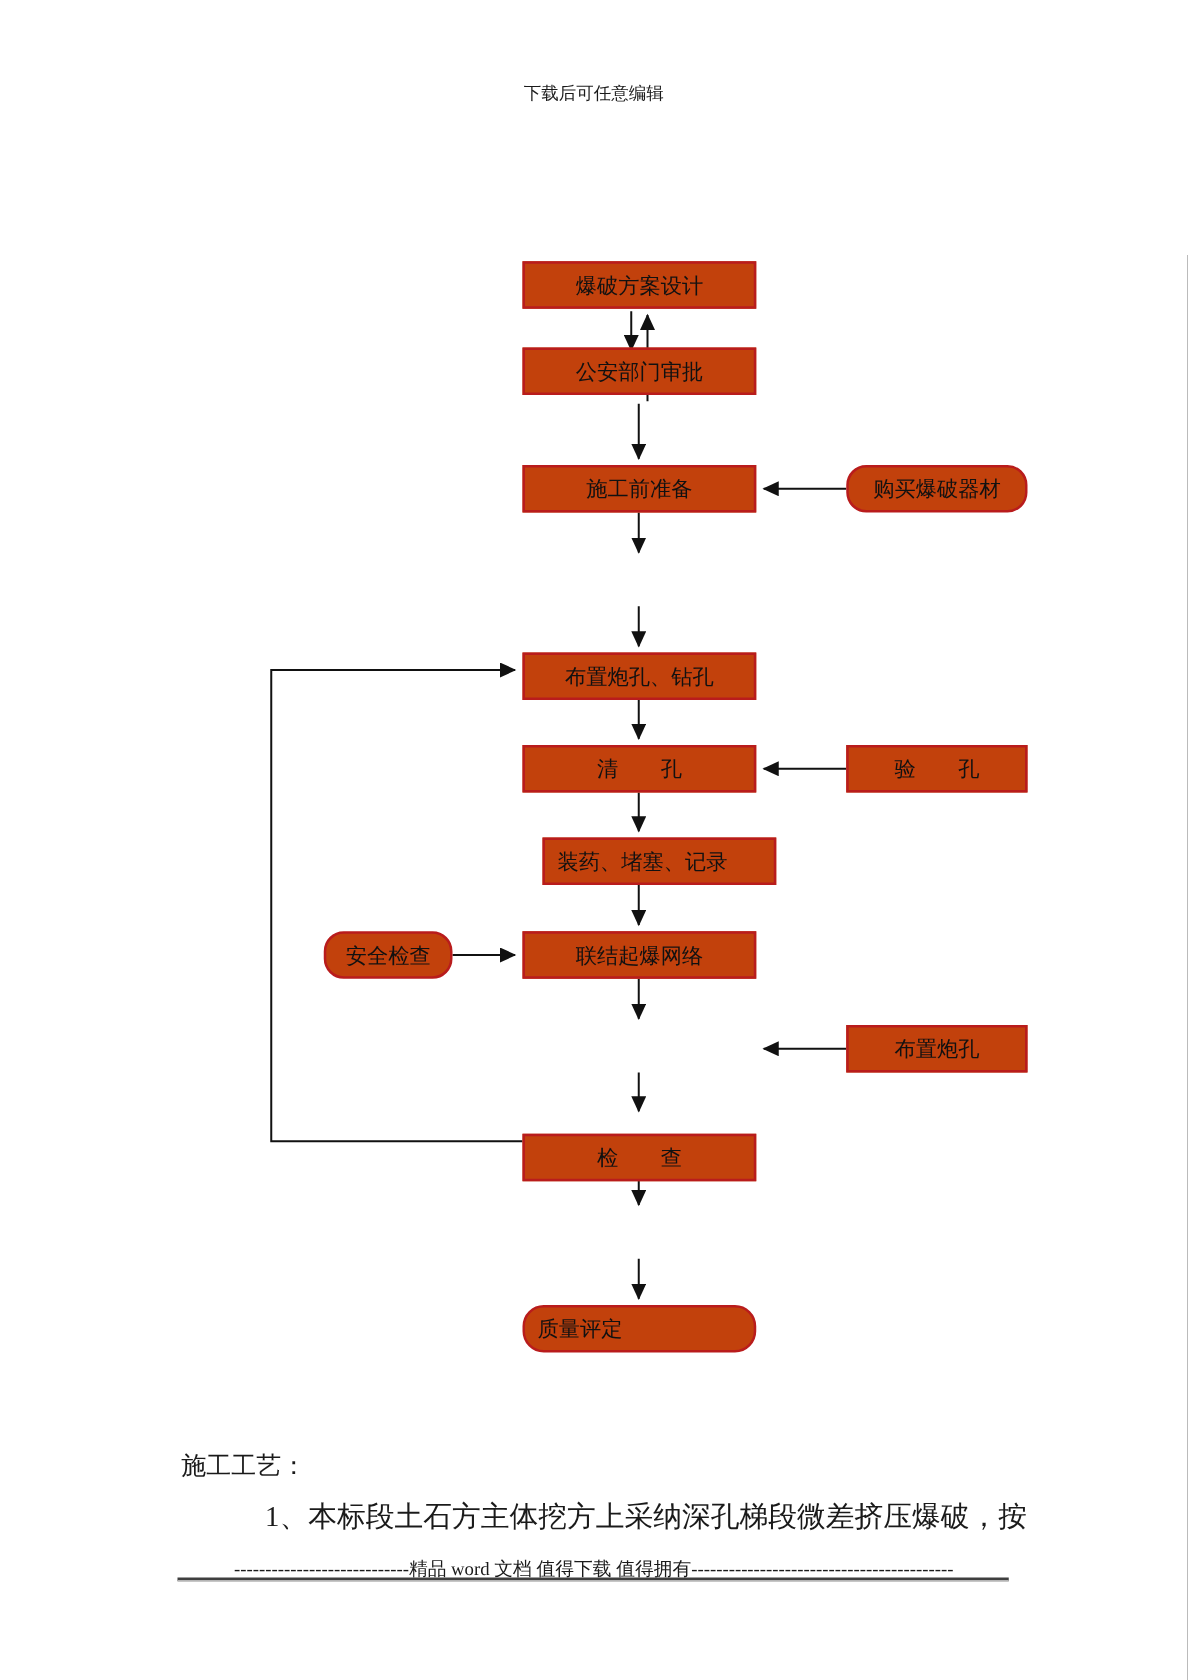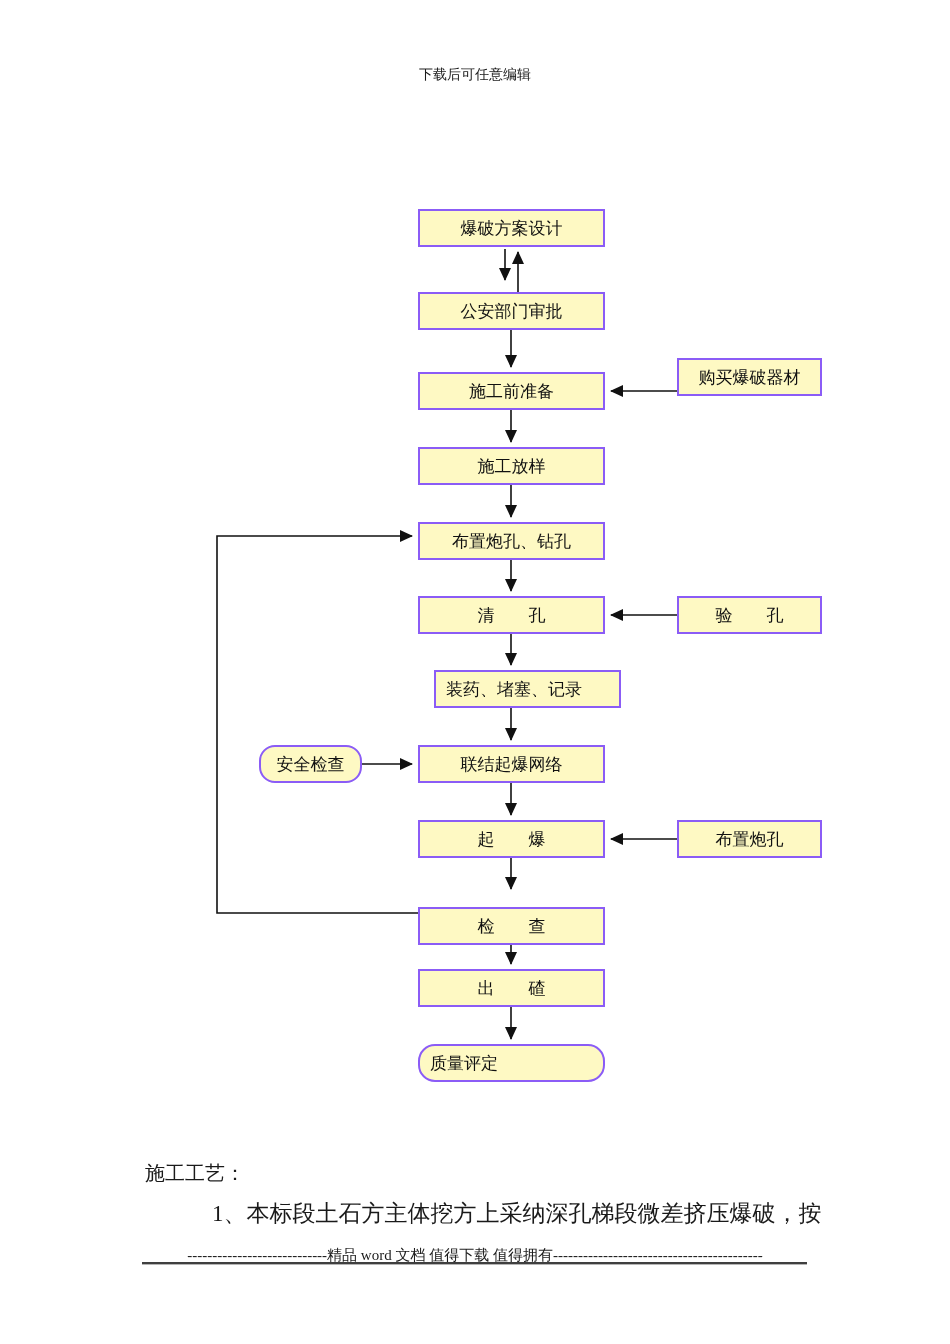--- a/index.html
+++ b/index.html
@@ -12,32 +12,32 @@
     color:#1a1a1a;
     overflow:hidden;
   }
   .header-note{
     position:absolute;top:66px;left:0;width:950px;
     text-align:center;font-size:14px;color:#1a1a1a;
   }
   .connectors{position:absolute;top:0;left:0;z-index:1;}
   .box{
     position:absolute;box-sizing:border-box;z-index:2;
-    border:2px solid #8b5cf6;background:#fef9c3;
+    border:2px solid #b91c1c;background:#c2410c;
     display:flex;align-items:center;justify-content:center;
     font-size:17px;line-height:1;white-space:pre;color:#111;
   }
   .main-box{left:418px;width:187px;height:38px;}
   .right-box{left:677px;width:145px;height:38px;}
   .left-box{left:259px;width:103px;height:38px;}
   .align-left{justify-content:flex-start;padding-left:10px;}
-  .mb0{top:209px;}  .mb1{top:292px;}  .mb2{top:372px;}  .mb3{top:447px;}
+  .mb0{top:209px;}  .mb1{top:278px;}  .mb2{top:372px;}  .mb3{top:447px;}
   .mb4{top:522px;}  .mb5{top:596px;}  .mb6{top:670px;margin-left:16px;}  .mb7{top:745px;}
   .mb8{top:820px;}  .mb9{top:894px;margin-top:13px;}  .mb10{top:969px;} .mb11{top:1044px;border-radius:17px;}
-  .rb0{top:358px;}  .rb1{top:596px;}  .rb2{top:820px;}
+  .rb0{top:372px;border-radius:16px;}  .rb1{top:596px;}  .rb2{top:820px;}
   .lb0{top:745px;border-radius:16px;}
   .section-heading{
     position:absolute;left:145px;top:1161px;
     font-size:20px;line-height:1.2;
   }
   .body-paragraph{
     position:absolute;left:212px;top:1200px;width:700px;
     font-size:23px;line-height:1.25;white-space:nowrap;
   }
   .footer-note{
@@ -81,28 +81,25 @@
     <line x1="677" y1="615" x2="611" y2="615" stroke="#111" stroke-width="1.6" marker-end="url(#ah)"></line>
     <line x1="677" y1="839" x2="611" y2="839" stroke="#111" stroke-width="1.6" marker-end="url(#ah)"></line>
     <line x1="362" y1="764" x2="412" y2="764" stroke="#111" stroke-width="1.6" marker-end="url(#ah)"></line>
 
     <polyline points="418,913 217,913 217,536 412,536" fill="none" stroke="#111" stroke-width="1.6" marker-end="url(#ah)"></polyline>
   </svg>
 
   <div class="box main-box mb0"><span>爆破方案设计</span></div>
   <div class="box main-box mb1"><span>公安部门审批</span></div>
   <div class="box main-box mb2"><span>施工前准备</span></div>
-  <div class="box main-box mb3"><span>施工放样</span></div>
   <div class="box main-box mb4"><span>布置炮孔、钻孔</span></div>
   <div class="box main-box mb5"><span>清　　孔</span></div>
   <div class="box main-box mb6 align-left"><span>装药、堵塞、记录</span></div>
   <div class="box main-box mb7"><span>联结起爆网络</span></div>
-  <div class="box main-box mb8"><span>起　　爆</span></div>
   <div class="box main-box mb9"><span>检　　查</span></div>
-  <div class="box main-box mb10"><span>出　　碴</span></div>
   <div class="box main-box mb11 align-left"><span>质量评定</span></div>
 
   <div class="box right-box rb0"><span>购买爆破器材</span></div>
   <div class="box right-box rb1"><span>验　　孔</span></div>
   <div class="box right-box rb2"><span>布置炮孔</span></div>
 
   <div class="box left-box lb0"><span>安全检查</span></div>
 
   <div class="section-heading">施工工艺：</div>
   <div class="body-paragraph">1、本标段土石方主体挖方上采纳深孔梯段微差挤压爆破，按</div>

